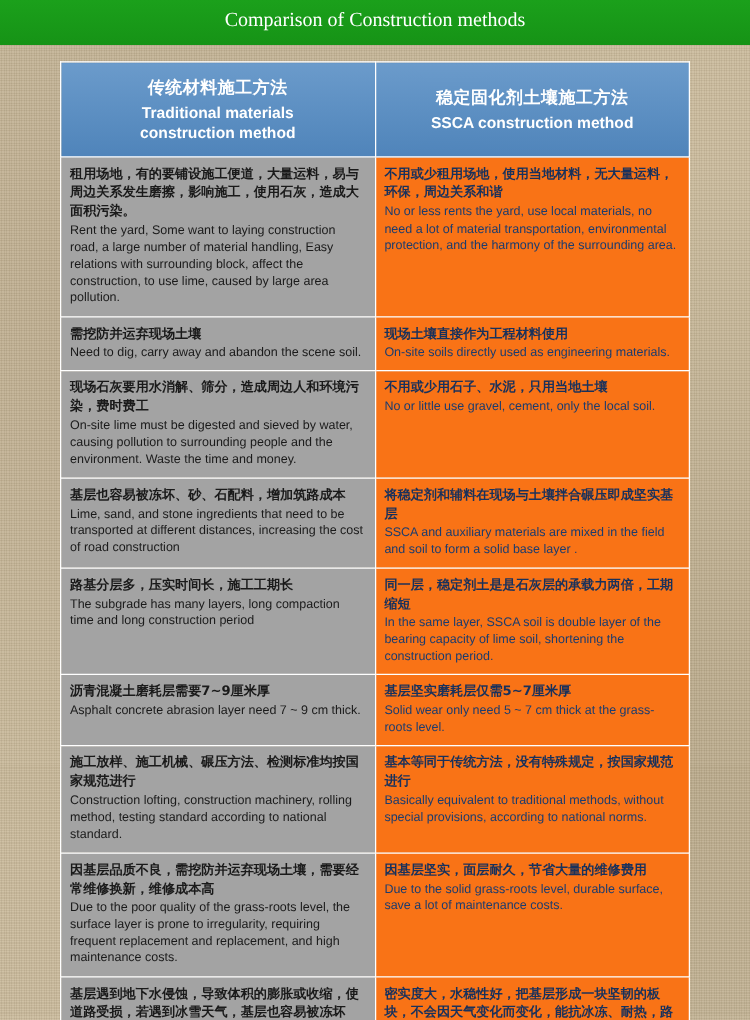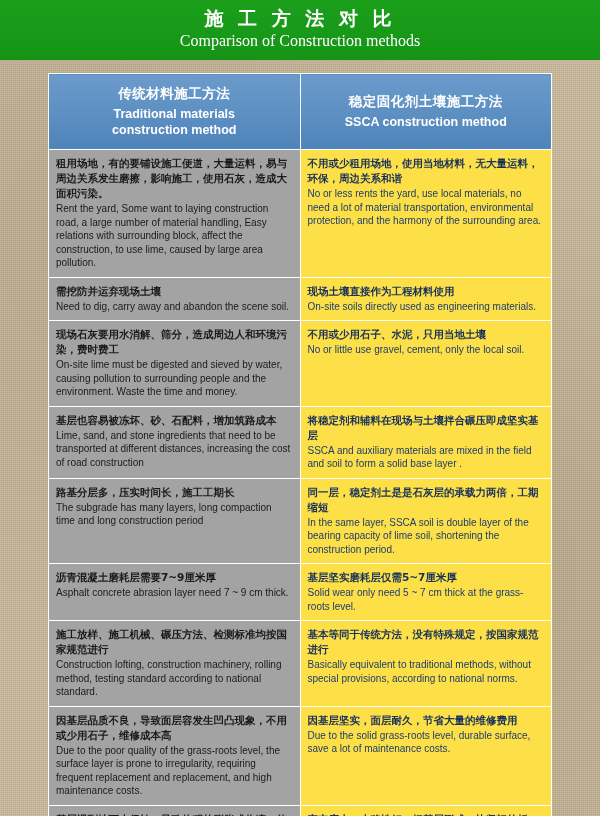--- a/index.html
+++ b/index.html
@@ -79,21 +79,21 @@
 
   table.cmp td {
     border: 1px solid #ffffff;
     padding: 6px 7px 7px 7px;
     vertical-align: top;
   }
   td.left {
     background: #a3a3a3;
   }
   td.right {
-    background: #fde047;
+    background: #f97316;
   }
   .cn-txt {
     font-size: 10.5px;
     font-weight: bold;
     color: #1a1a1a;
     font-family: "DejaVu Sans", sans-serif;
     line-height: 15px;
   }
   td.right .cn-txt {
     color: #18315c;
@@ -106,21 +106,20 @@
     font-family: "Liberation Sans", sans-serif;
   }
   td.right .en-txt {
     color: #1c3c6e;
   }
 </style>
 </head>
 <body>
 
 <div class="header">
-  <div class="cn">施 工 方 法 对 比</div>
   <div class="en">Comparison of Construction methods</div>
 </div>
 
 <div class="table-wrap">
   <table class="cmp">
     <thead>
       <tr>
         <th>
           <div class="th-cn">传统材料施工方法</div>
           <div class="th-en">Traditional materials</div>
@@ -198,21 +197,21 @@
           <div class="cn-txt">施工放样、施工机械、碾压方法、检测标准均按国家规范进行</div>
           <div class="en-txt">Construction lofting, construction machinery, rolling method, testing standard according to national standard.</div>
         </td>
         <td class="right">
           <div class="cn-txt">基本等同于传统方法，没有特殊规定，按国家规范进行</div>
           <div class="en-txt">Basically equivalent to traditional methods, without special provisions, according to national norms.</div>
         </td>
       </tr>
       <tr>
         <td class="left">
-          <div class="cn-txt">因基层品质不良，导致面层容发生凹凸现象，不用或少用石子，维修成本高</div>
+          <div class="cn-txt">因基层品质不良，需挖防并运弃现场土壤，需要经常维修换新，维修成本高</div>
           <div class="en-txt">Due to the poor quality of the grass-roots level, the surface layer is prone to irregularity, requiring frequent replacement and replacement, and high maintenance costs.</div>
         </td>
         <td class="right">
           <div class="cn-txt">因基层坚实，面层耐久，节省大量的维修费用</div>
           <div class="en-txt">Due to the solid grass-roots level, durable surface, save a lot of maintenance costs.</div>
         </td>
       </tr>
       <tr>
         <td class="left">
           <div class="cn-txt">基层遇到地下水侵蚀，导致体积的膨胀或收缩，使道路受损，若遇到冰雪天气，基层也容易被冻坏</div>

